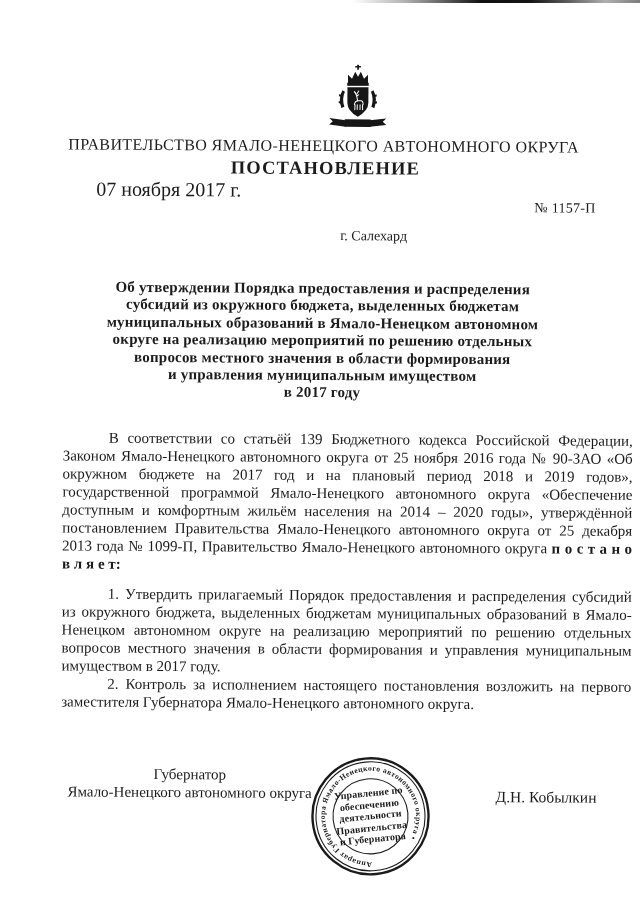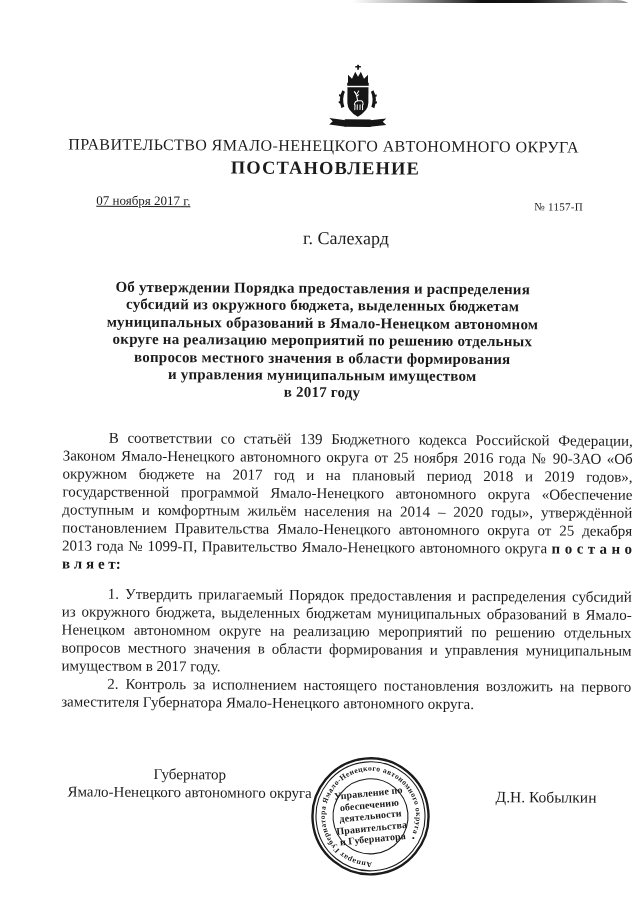--- a/index.html
+++ b/index.html
@@ -1,18 +1,18 @@
 <!DOCTYPE html>
 <html><head>
 <meta charset="utf-8">
 <style>
   html,body { margin:0; padding:0; background:#ffffff; }
   .page {
     position:relative; width:640px; height:905px; overflow:hidden;
-    background:#ffffff; font-family:"Liberation Serif", serif; color:#1b1b1b;border-radius:23px;
+    background:#ffffff; font-family:"Liberation Serif", serif; color:#1b1b1b;
   }
   .rot { position:absolute; left:0; top:0; width:640px; height:905px;
          transform:rotate(0.35deg); transform-origin:50% 45%; }
 
   
   .top-strip {
     position:absolute; left:352px; top:0; width:288px; height:3px;
     background:linear-gradient(to right,
       rgba(80,80,80,0) 0%, rgba(90,90,90,.45) 18%, rgba(40,40,40,.8) 34%,
       #101010 45%, #151515 62%, rgba(45,45,45,.8) 74%, rgba(110,110,110,.55) 88%,
@@ -24,23 +24,23 @@
   .emblem { position:absolute; left:322px; top:64px; width:68px; height:66px; }
 
   .org-name {
     position:absolute; left:0; top:136px; width:644px; text-align:center;
     font-size:16px; letter-spacing:0.4px; line-height:20px; white-space:nowrap;
   }
   .doc-type {
     position:absolute; left:0; top:157px; width:648px; text-align:center;
     font-size:18.5px; font-weight:bold; letter-spacing:1.1px; line-height:22px;
   }
-  .doc-date  { position:absolute; left:95px;  top:194px; font-size:13px;text-decoration:underline; }
-  .doc-num   { position:absolute; left:533px; top:199px; font-size:11px; letter-spacing:.3px; }
-  .doc-city  { position:absolute; left:284px; top:228px; width:122px; text-align:center; font-size:18px; }
+  .doc-date  { position:absolute; left:95px;  top:179px; font-size:20px; }
+  .doc-num   { position:absolute; left:533px; top:199px; font-size:14px; letter-spacing:.3px; }
+  .doc-city  { position:absolute; left:284px; top:228px; width:122px; text-align:right; font-size:14px; }
 
   .subject {
     position:absolute; left:78px; top:280px; width:488px;
     text-align:center; font-weight:bold; font-size:15px; line-height:17.4px;
     letter-spacing:0.2px; white-space:pre-line;
   }
 
   .body-text { position:absolute; left:63px; top:430px; width:570px;
                font-size:15px; line-height:18px; }
   .body-text p { margin:0; text-align:justify; text-indent:46px; }

